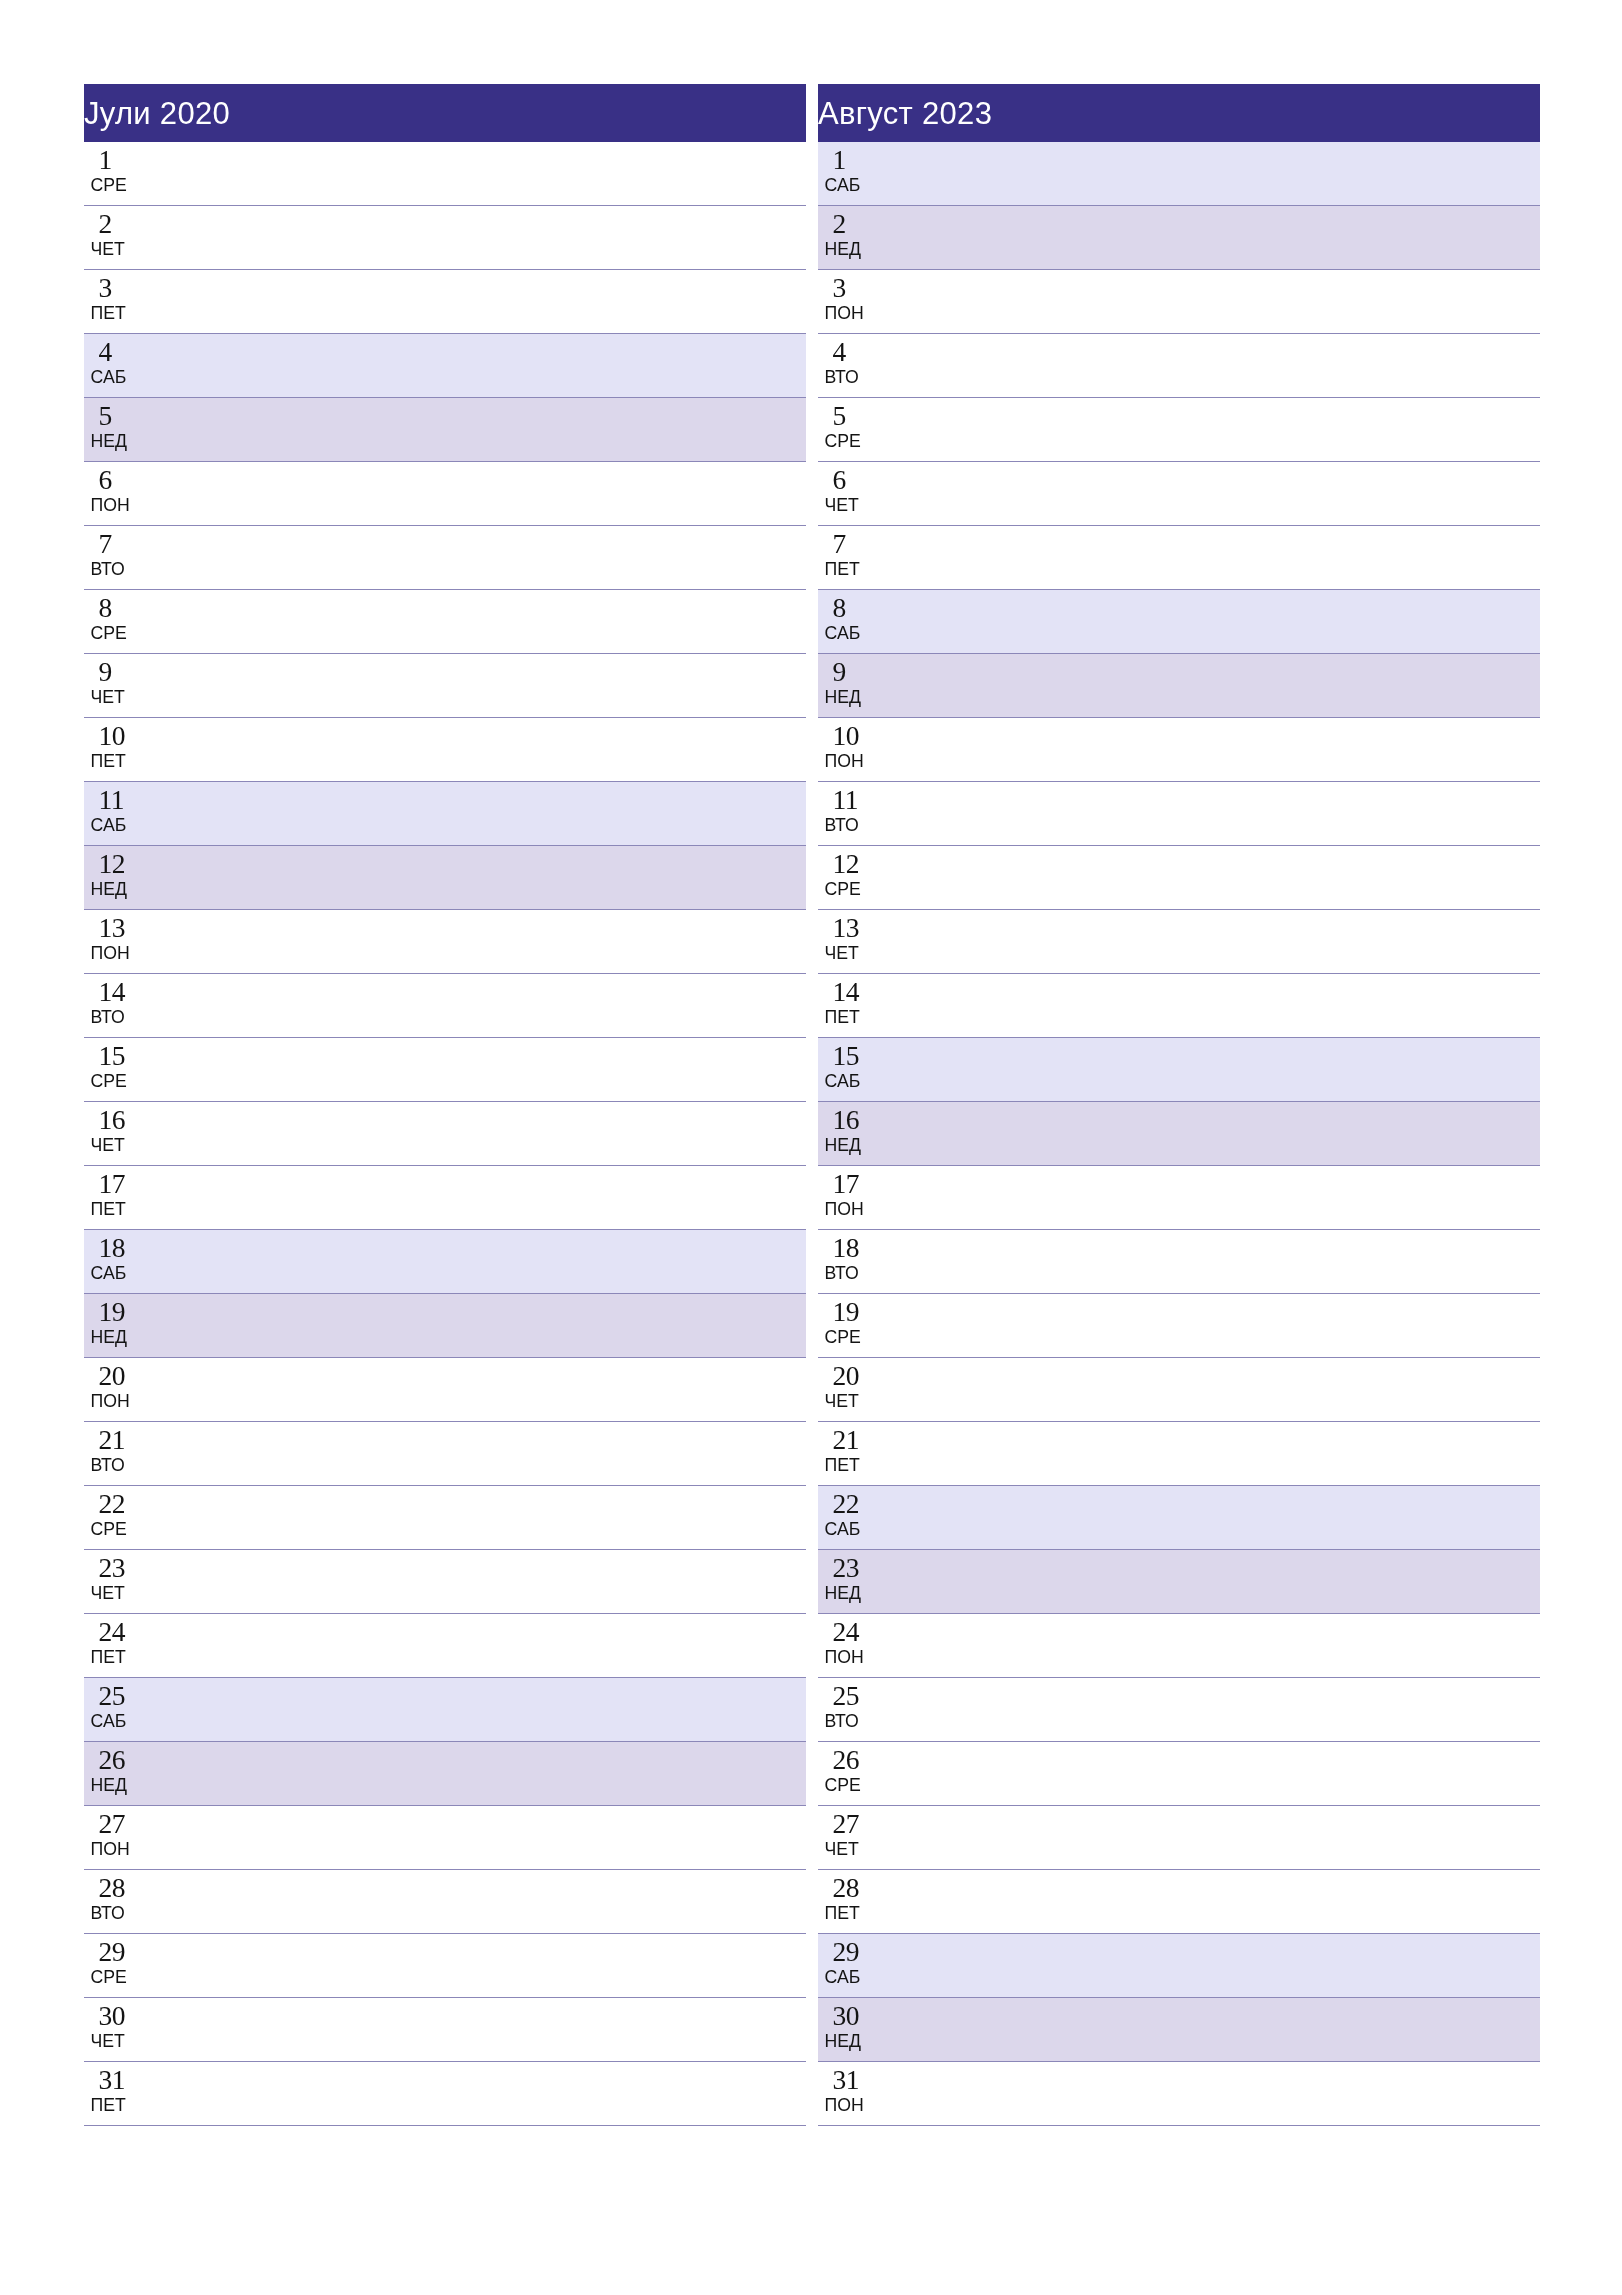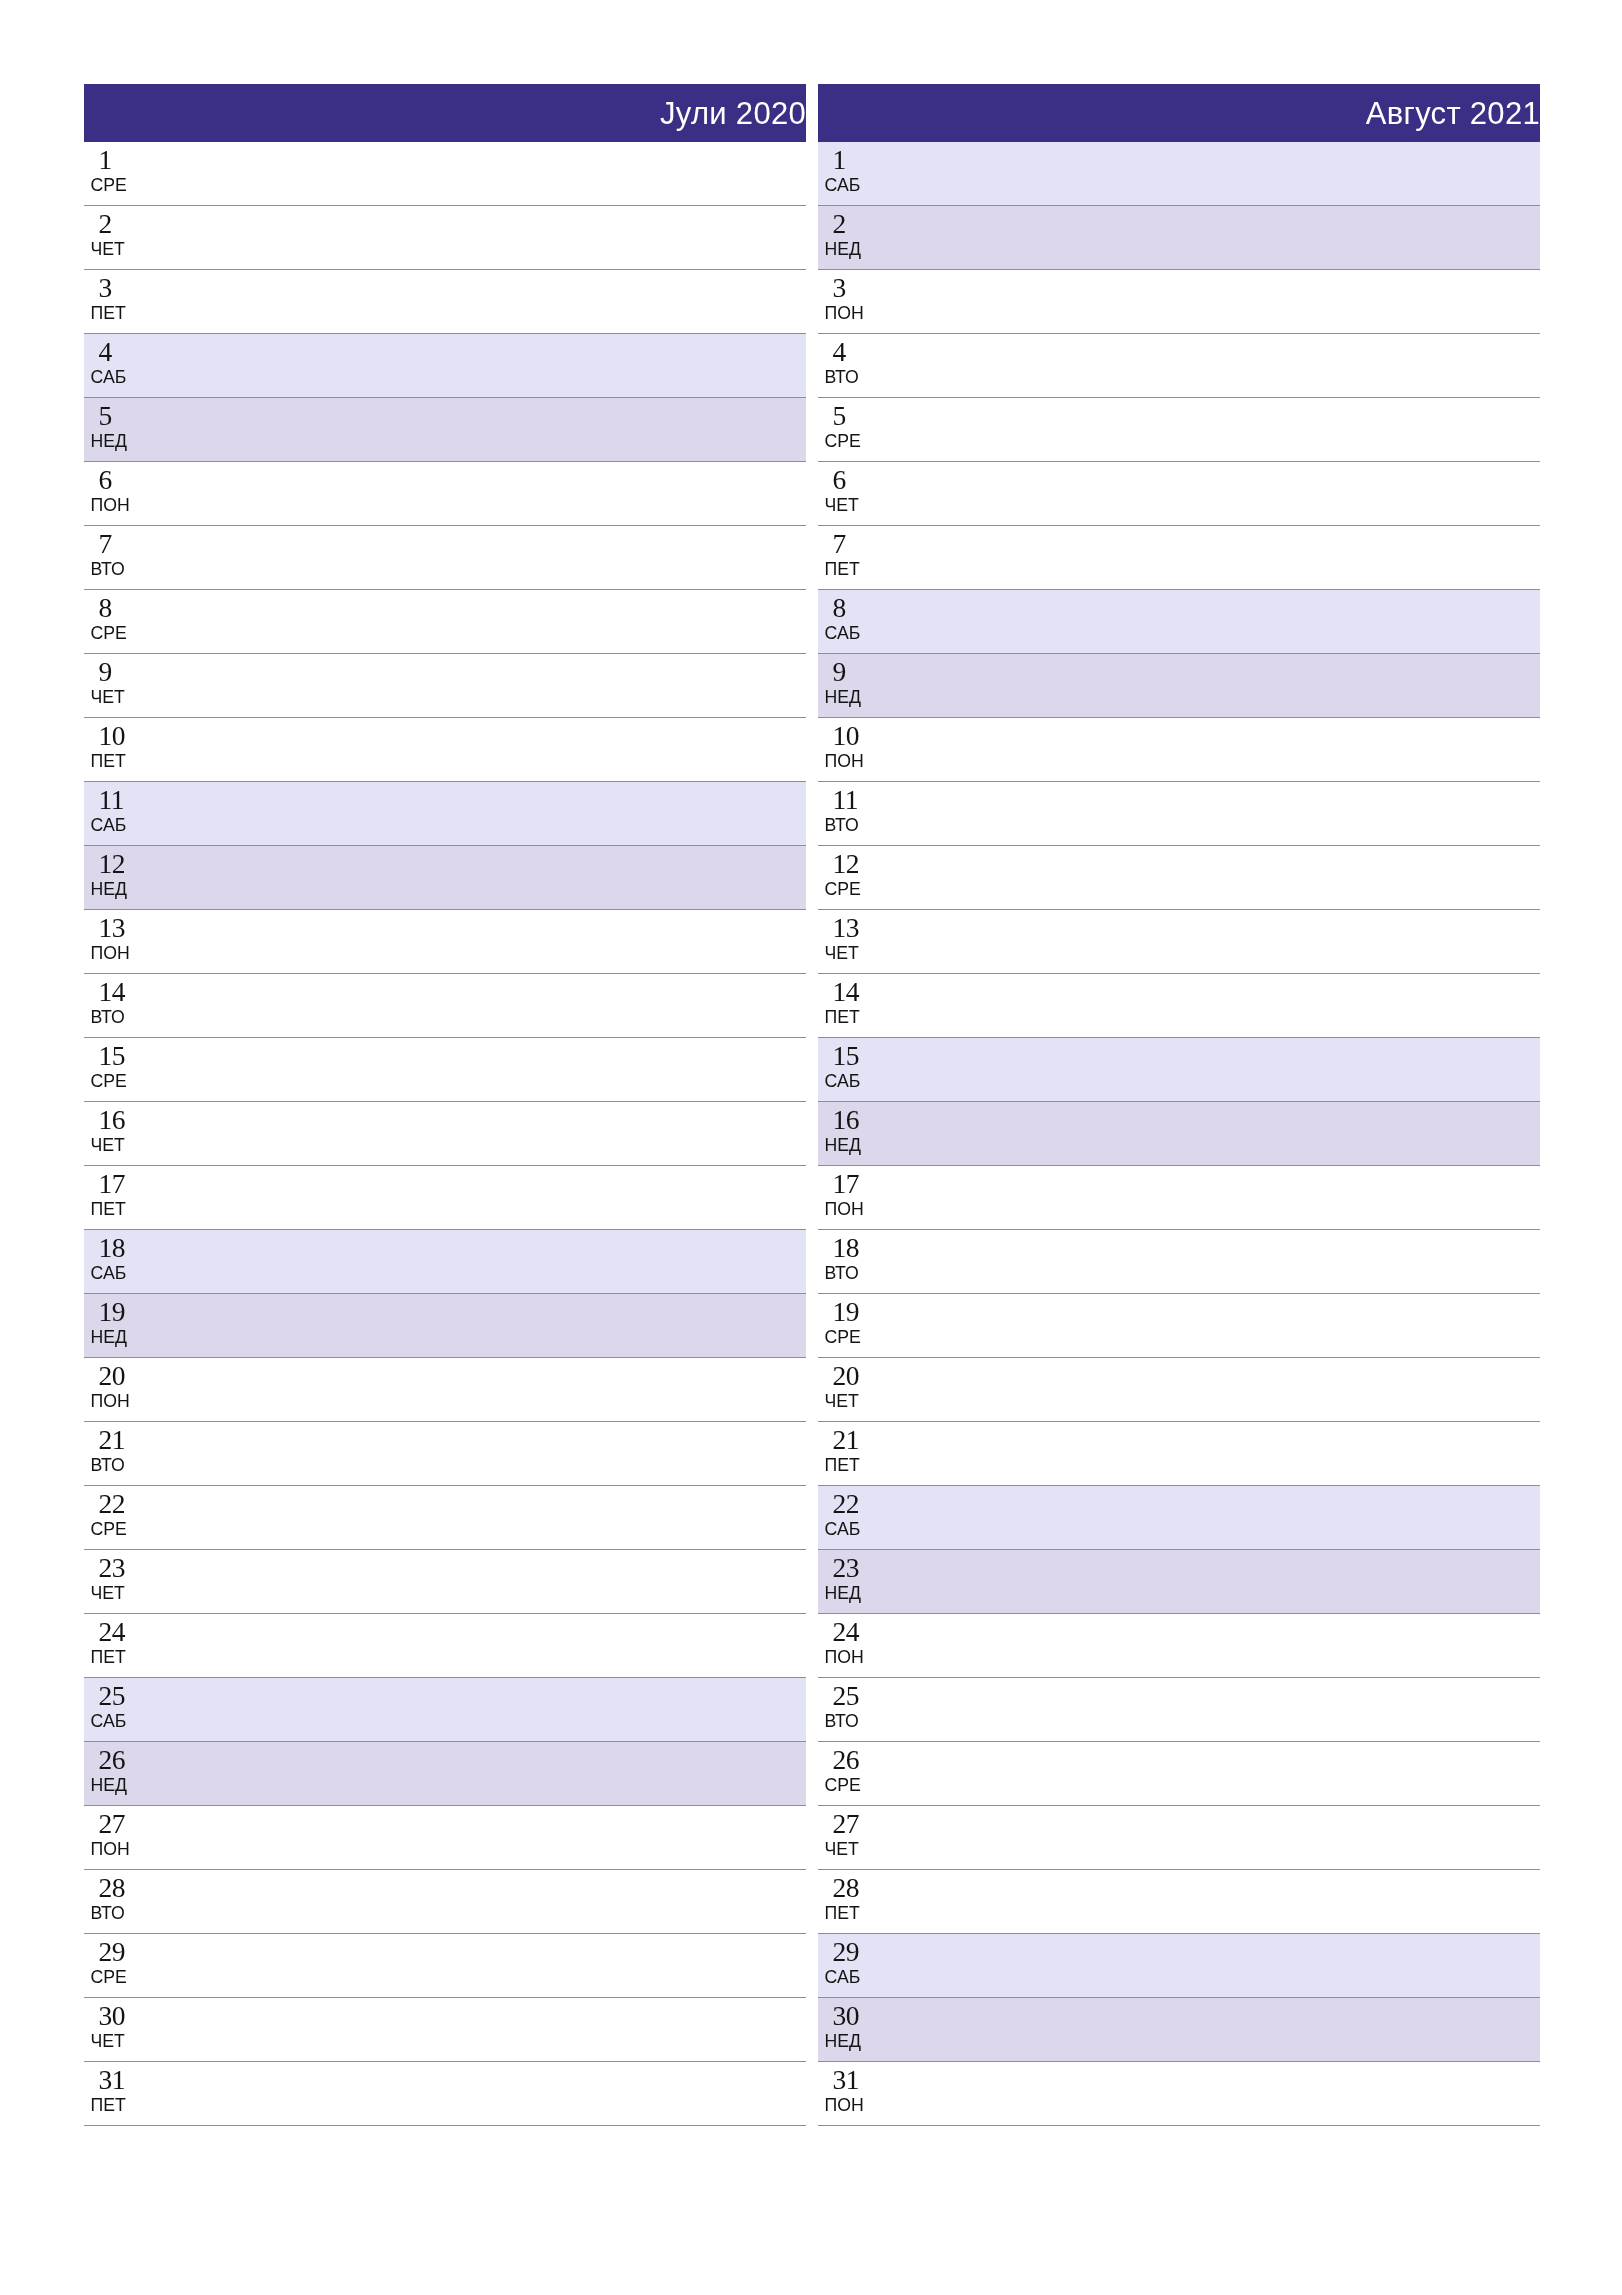--- a/index.html
+++ b/index.html
@@ -30,21 +30,21 @@
   }
   .month-column.left  { left: 84px; }
   .month-column.right { left: 818px; }
 
   .month-header {
     height: 58px;
     background: #393086;
     color: #ffffff;
     display: flex;
     align-items: center;
-    justify-content: flex-end;
+    justify-content: flex-start;
     box-sizing: border-box;
   }
   .month-title {
     font-family: "Liberation Sans", sans-serif;
     font-size: 31px;
     font-weight: 400;
     letter-spacing: 0.3px;
     line-height: 1;
     color: #ffffff;
     white-space: nowrap;
@@ -217,21 +217,21 @@
         </div>
         <div class="day-row">
           <span class="day-num">31</span>
           <span class="day-abbr">ПЕТ</span>
         </div>
       </div>
   </section>
 
   <section class="month-column right">
     <div class="month-header">
-      <span class="month-title">Август 2021</span>
+      <span class="month-title">Август 2023</span>
     </div>
     <div class="day-list">
         <div class="day-row sat">
           <span class="day-num">1</span>
           <span class="day-abbr">САБ</span>
         </div>
         <div class="day-row sun">
           <span class="day-num">2</span>
           <span class="day-abbr">НЕД</span>
         </div>

